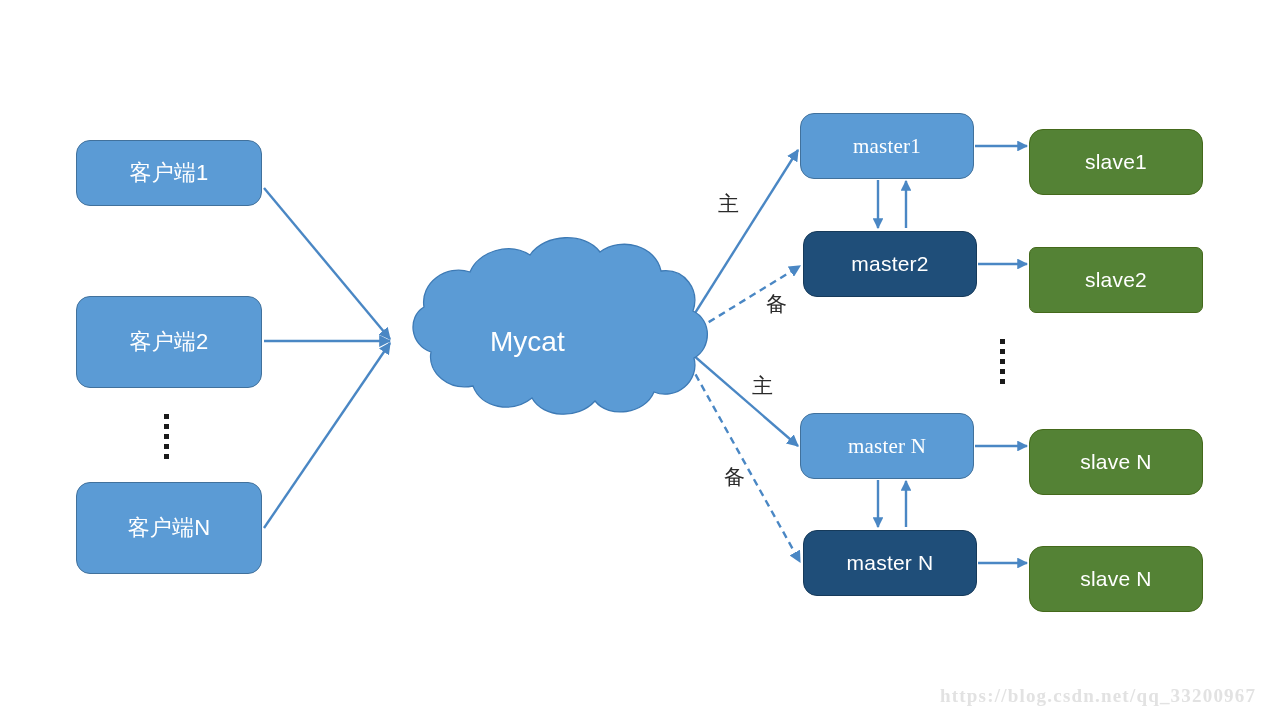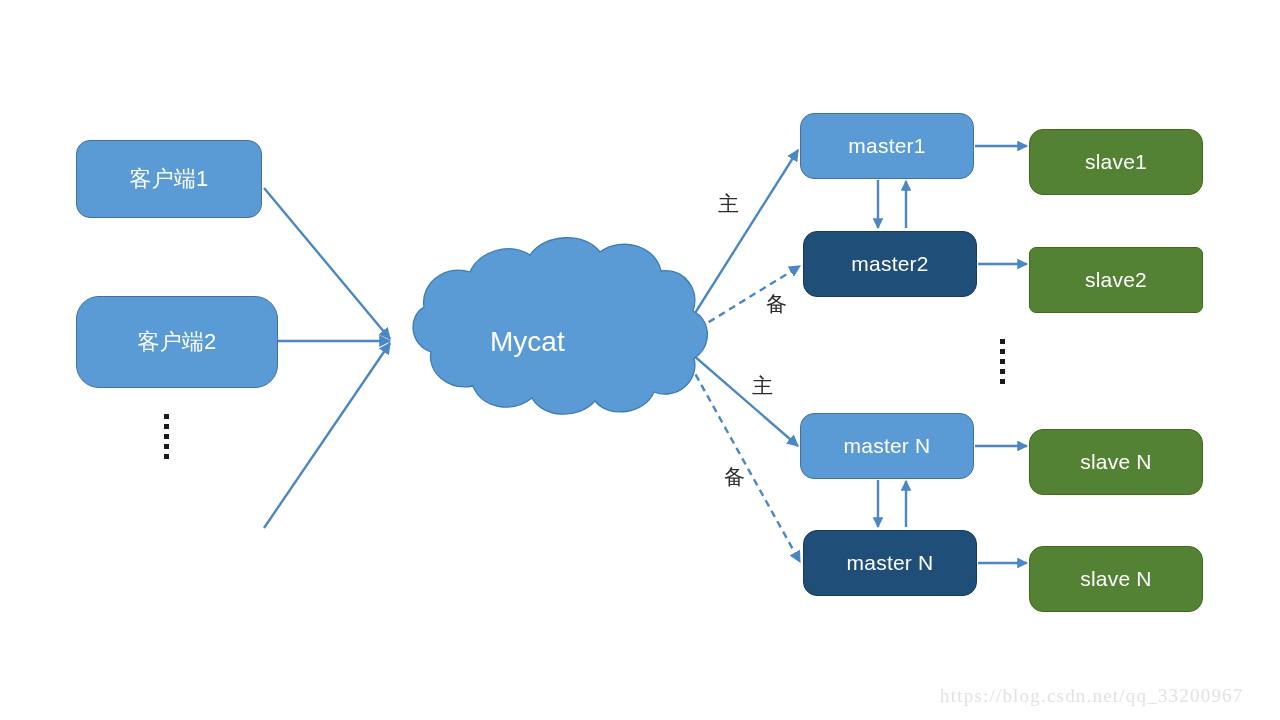--- a/index.html
+++ b/index.html
@@ -38,20 +38,21 @@
 
   .node.client {
     background: #5B9BD5;
     border: 1px solid #41719C;
     font-size: 22px;
   }
 
   .node.master-primary {
     background: #5B9BD5;
     border: 1px solid #41719C;
+    font-family: Liberation Serif, serif;
   }
 
   .node.master-standby {
     background: #1F4E79;
     border: 1px solid #163A5A;
   }
 
   .node.slave {
     background: #548235;
     border: 1px solid #44691B;
@@ -98,20 +99,21 @@
   }
 
   .watermark {
     position: absolute;
     color: #e2e2e2;
     font-family: "Liberation Serif", "DejaVu Serif", serif;
     font-size: 19px;
     letter-spacing: 1.2px;
     white-space: nowrap;
     user-select: none;
+    font-weight: bold;
   }
 </style>
 </head>
 <body>
 
 <div id="canvas">
 
   <svg class="svg-layer" viewBox="0 0 1280 720">
     <defs>
       <marker id="arrow" viewBox="0 0 10 10" refX="9" refY="5" markerWidth="5" markerHeight="5" orient="auto-start-reverse">
@@ -157,25 +159,28 @@
                C 645 414, 609 419, 595 401
                C 578 420, 543 418, 532 398
                C 512 414, 481 408, 473 386
                C 449 391, 427 373, 431 352
                C 410 345, 407 317, 424 307 Z" fill="#5B9BD5" stroke="#3D7AB5" stroke-width="1.3"></path>
     </g>
   </svg>
 
   <div class="cloud-label" style="left:490px; top:326px;">Mycat</div>
 
-  <div class="node client" style="left:76px; top:140px; width:186px; height:78px;">
+  <div class="node client" style="left:76px; top:140px; width:186px; height:66px;">
     <span>客户端1</span>
   </div>
-  <div class="node client" style="left:76px; top:296px; width:202px; height:92px;border-radius:23px;">
+  <div class="node client" style="left:76px; top:296px; width:186px; height:92px;">
     <span>客户端2</span>
+  </div>
+  <div class="node client" style="left:76px; top:482px; width:186px; height:92px;">
+    <span>客户端N</span>
   </div>
 
   <div class="node master-primary" style="left:800px; top:113px; width:174px; height:66px;">
     <span>master1</span>
   </div>
   <div class="node master-standby" style="left:803px; top:231px; width:174px; height:66px;">
     <span>master2</span>
   </div>
   <div class="node master-primary" style="left:800px; top:413px; width:174px; height:66px;">
     <span>master N</span>

